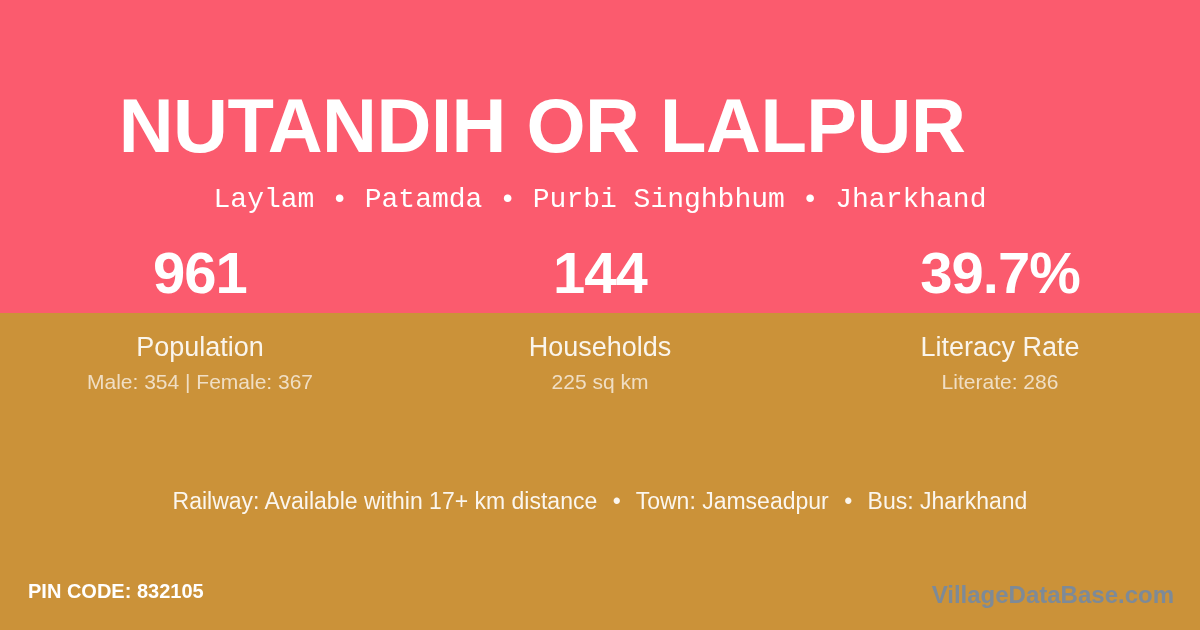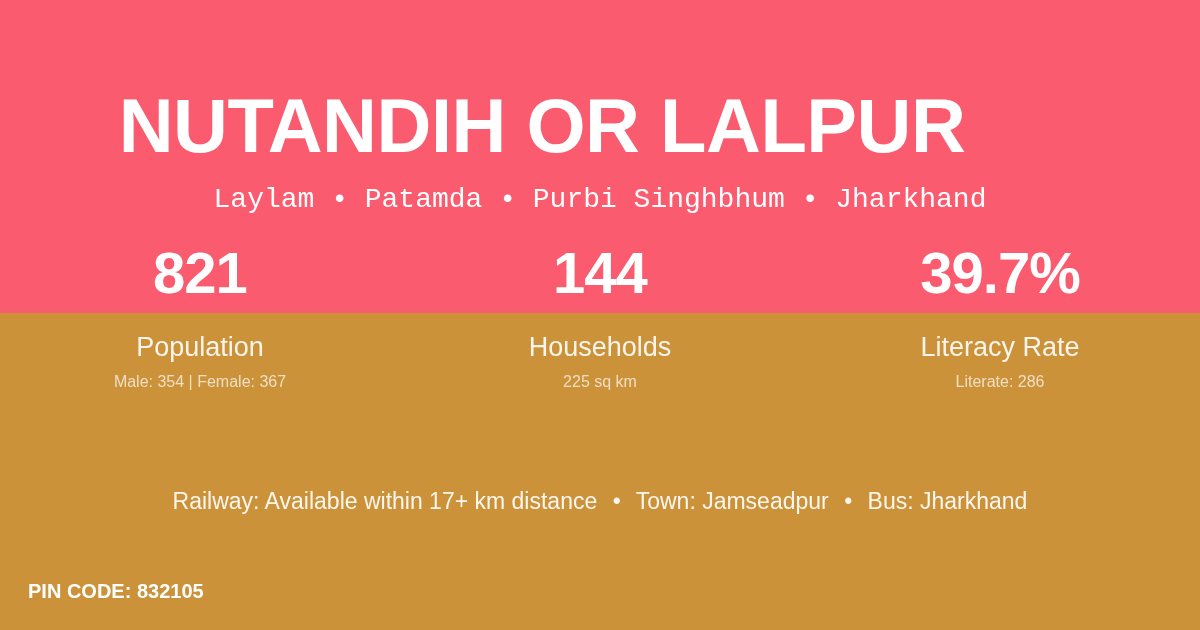--- a/index.html
+++ b/index.html
@@ -83,21 +83,21 @@
   .stat-label {
     margin-top:25px;
     font-size:27px;
     line-height:32px;
     font-weight:400;
     color:#faf5ec;
     white-space:nowrap;
   }
   .stat-caption {
     margin-top:7px;
-    font-size:16px;
+    font-size:21px;
     line-height:24px;
     font-weight:400;
     color:rgba(255,255,255,0.70);
     white-space:nowrap;
   }
 
   
   #amenities-row {
     position:absolute;
     top:486px; left:0;
@@ -143,21 +143,21 @@
 
   <div id="hero-band"></div>
 
   <div id="page-title">NUTANDIH OR LALPUR</div>
 
   <div id="subtitle">Laylam • Patamda • Purbi Singhbhum • Jharkhand</div>
 
   <div id="stats-row">
 
     <div class="stat-col">
-      <div class="stat-value">821</div>
+      <div class="stat-value">961</div>
       <div class="stat-label">Population</div>
       <div class="stat-caption">Male: 354 | Female: 367</div>
     </div>
 
     <div class="stat-col">
       <div class="stat-value">144</div>
       <div class="stat-label">Households</div>
       <div class="stat-caption">225 sq km</div>
     </div>
 
@@ -172,14 +172,15 @@
   <div id="amenities-row">
     <span>Railway: Available within 17+ km distance</span>
     <span class="amenity-sep">•</span>
     <span>Town: Jamseadpur</span>
     <span class="amenity-sep">•</span>
     <span>Bus: Jharkhand</span>
   </div>
 
   <div id="pin-code">PIN CODE: 832105</div>
 
+  <div id="brand">VillageDataBase.com</div>
 
 </div>
 
 </body></html>

